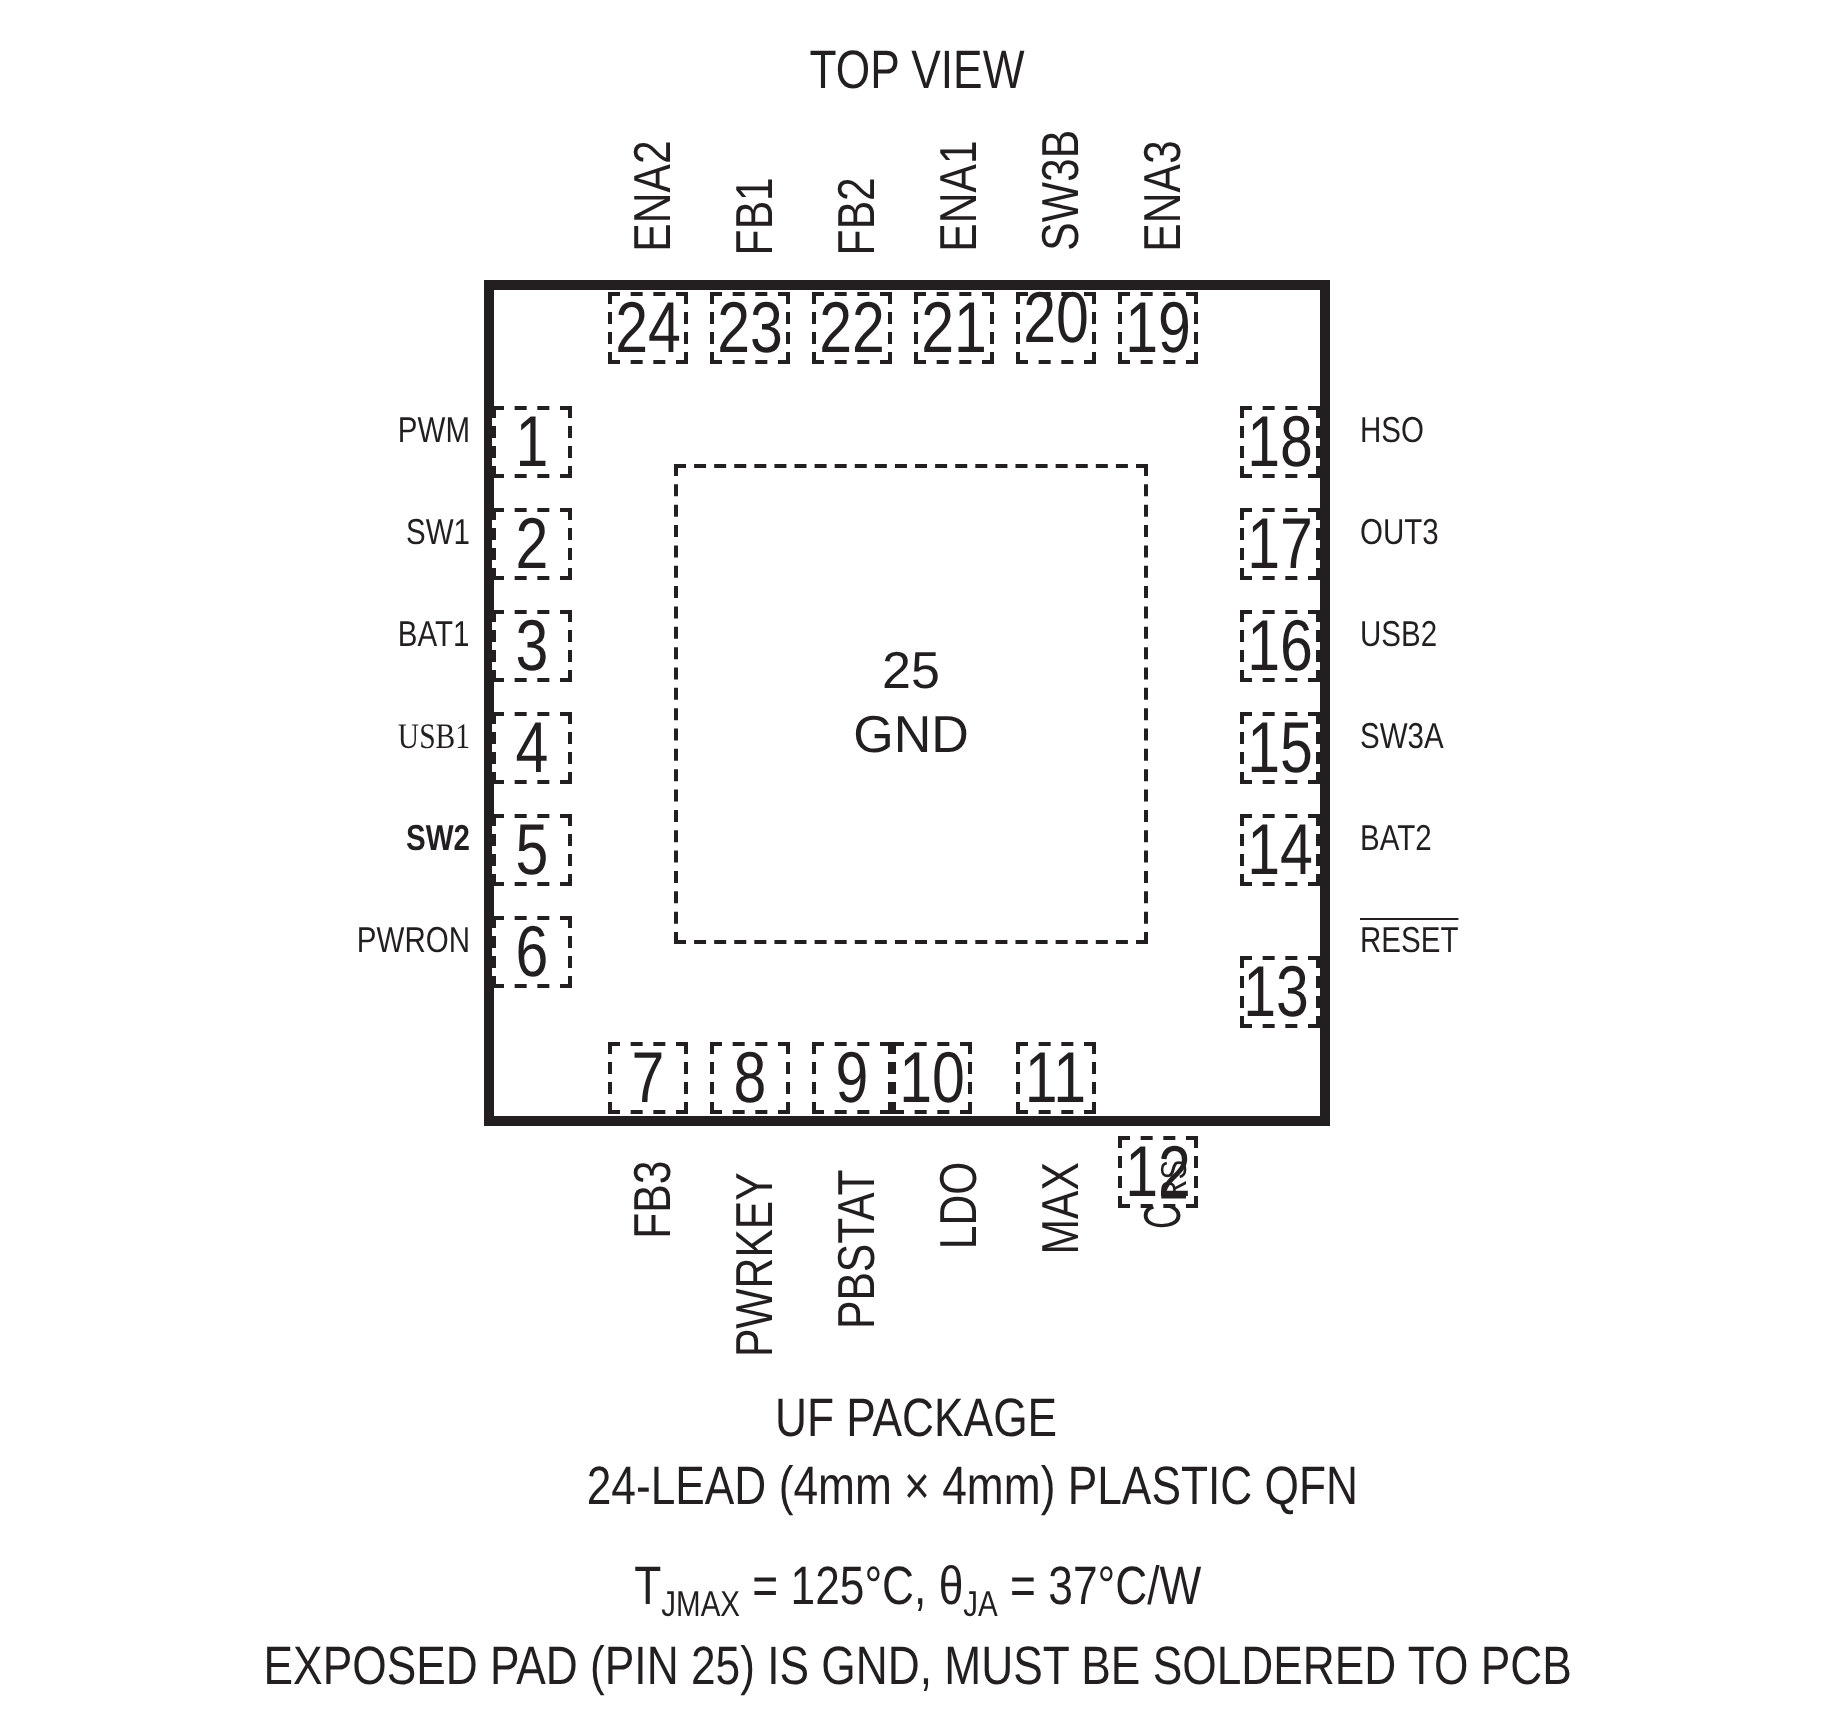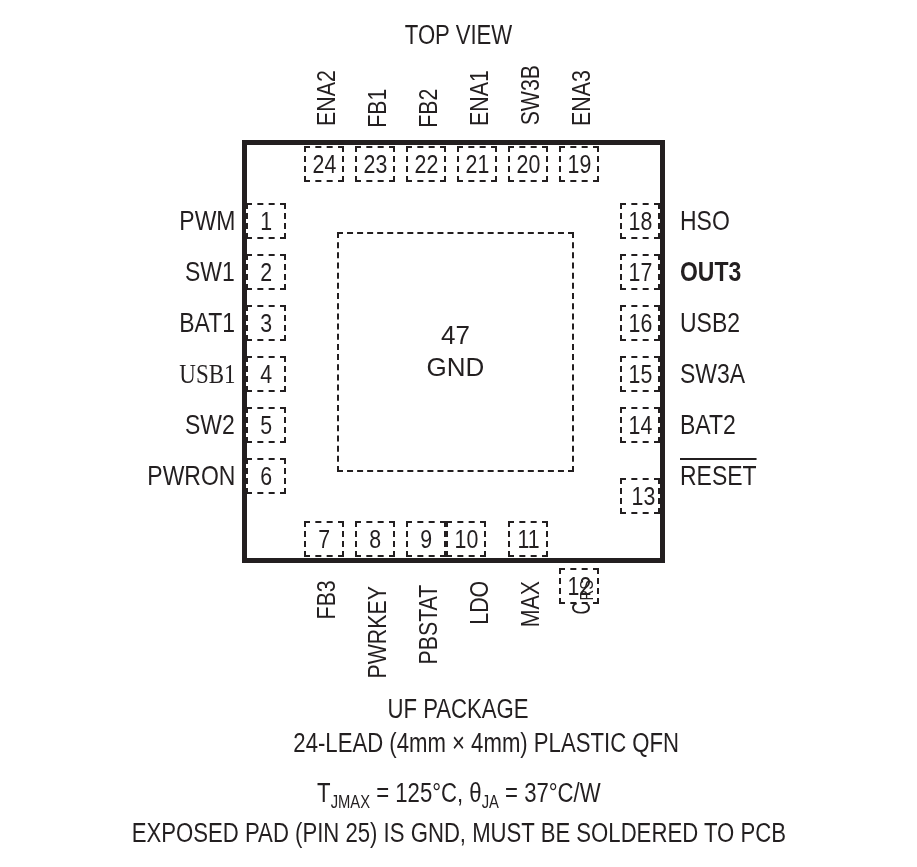--- a/index.html
+++ b/index.html
@@ -7,46 +7,46 @@
          font-family:"Liberation Sans", sans-serif; color:#231f20; }
   .abs { position:absolute; }
   .title { left:0; width:917px; top:20px; text-align:center; font-size:27px;
            transform:scaleX(0.82); transform-origin:center; letter-spacing:0px; }
   .pkg { left:242px; top:140px; width:413px; height:413px; border:5px solid #231f20; }
   .epad { left:337px; top:232px; width:233px; height:236px; border:2px dashed #231f20; }
   .epad-num { left:337px; top:320px; width:237px; text-align:center; font-size:26px; }
   .epad-name { left:337px; top:352px; width:237px; text-align:center; font-size:26px; }
   .pin { position:absolute; border:2px dashed #231f20; box-sizing:border-box;
          display:flex; align-items:center; justify-content:center;
-         font-size:26px; background:#fff; }
+         font-size:36px; background:#fff; }
   .pin span { display:inline-block; transform:scaleX(0.82); }
   .pin.h { width:40px; height:36px; }
   .pin.v { width:40px; height:36px; }
-  .lbl { position:absolute; font-size:28px; white-space:nowrap; }
+  .lbl { position:absolute; font-size:18px; white-space:nowrap; }
   .lbl span { display:inline-block; transform:scaleX(0.82); }
   .lbl.left { text-align:right; width:120px; }
   .lbl.left span { transform-origin:right center; }
   .lbl.right { text-align:left; width:140px; }
   .lbl.right span { transform-origin:left center; }
   .vlbl { position:absolute; font-size:26px; white-space:nowrap;
           writing-mode:vertical-rl; transform:rotate(180deg); }
   .vlbl span { display:inline-block; transform:scaleY(0.82); }
   .overline { text-decoration:overline; }
   .note { position:absolute; left:0; width:917px; text-align:center; font-size:27px; }
   .note span.sq { display:inline-block; transform:scaleX(0.82); transform-origin:center; }
   sub { font-size:18px; vertical-align:-6px; }
 </style>
 </head>
 <body>
 
 <div class="abs title">TOP VIEW</div>
 
 <div class="abs pkg"></div>
 <div class="abs epad"></div>
-<div class="abs epad-num">47</div>
+<div class="abs epad-num">25</div>
 <div class="abs epad-name">GND</div>
 
 <div class="pin v" style="left:304px;top:146px;">
     <span>24</span>
   </div>
 <div class="pin v" style="left:355px;top:146px;">
     <span>23</span>
   </div>
 <div class="pin v" style="left:406px;top:146px;">
     <span>22</span>
@@ -84,21 +84,21 @@
     <span>5</span>
   </div>
 <div class="pin h" style="left:246px;top:458px;">
     <span>6</span>
   </div>
 
 <div class="lbl left" style="left:115px;top:205px;"><span>PWM</span></div>
 <div class="lbl left" style="left:115px;top:256px;"><span>SW1</span></div>
 <div class="lbl left" style="left:115px;top:307px;"><span>BAT1</span></div>
 <div class="lbl left" style="left:115px;top:358px;font-family:Liberation Serif, serif;"><span>USB1</span></div>
-<div class="lbl left" style="left:115px;top:409px;"><span>SW2</span></div>
+<div class="lbl left" style="left:115px;top:409px;font-weight:bold;"><span>SW2</span></div>
 <div class="lbl left" style="left:115px;top:460px;"><span>PWRON</span></div>
 
 <div class="pin h" style="left:620px;top:203px;">
     <span>18</span>
   </div>
 <div class="pin h" style="left:620px;top:254px;">
     <span>17</span>
   </div>
 <div class="pin h" style="left:620px;top:305px;">
     <span>16</span>
@@ -107,21 +107,21 @@
     <span>15</span>
   </div>
 <div class="pin h" style="left:620px;top:407px;">
     <span>14</span>
   </div>
 <div class="pin h" style="left:620px;top:478px;justify-content:flex-end;">
     <span>13</span>
   </div>
 
 <div class="lbl right" style="left:680px;top:205px;"><span>HSO</span></div>
-<div class="lbl right" style="left:680px;top:256px;font-weight:bold;"><span>OUT3</span></div>
+<div class="lbl right" style="left:680px;top:256px;"><span>OUT3</span></div>
 <div class="lbl right" style="left:680px;top:307px;"><span>USB2</span></div>
 <div class="lbl right" style="left:680px;top:358px;"><span>SW3A</span></div>
 <div class="lbl right" style="left:680px;top:409px;"><span>BAT2</span></div>
 <div class="lbl right" style="left:680px;top:460px;"><span class="overline">RESET</span></div>
 
 <div class="pin v" style="left:304px;top:521px;">
     <span>7</span>
   </div>
 <div class="pin v" style="left:355px;top:521px;">
     <span>8</span>

